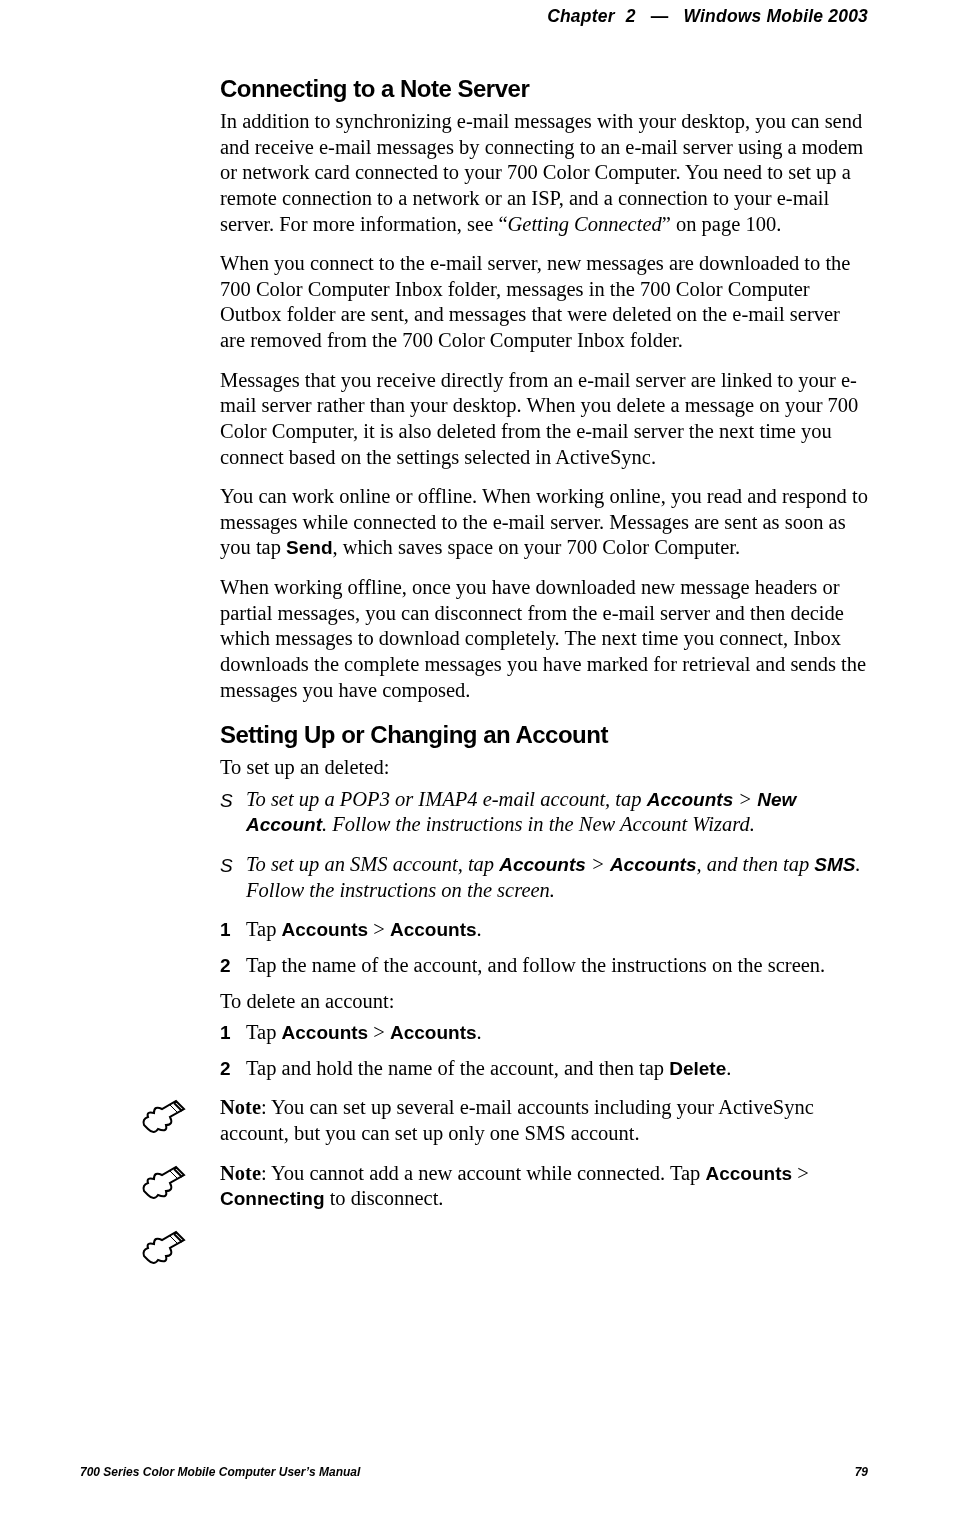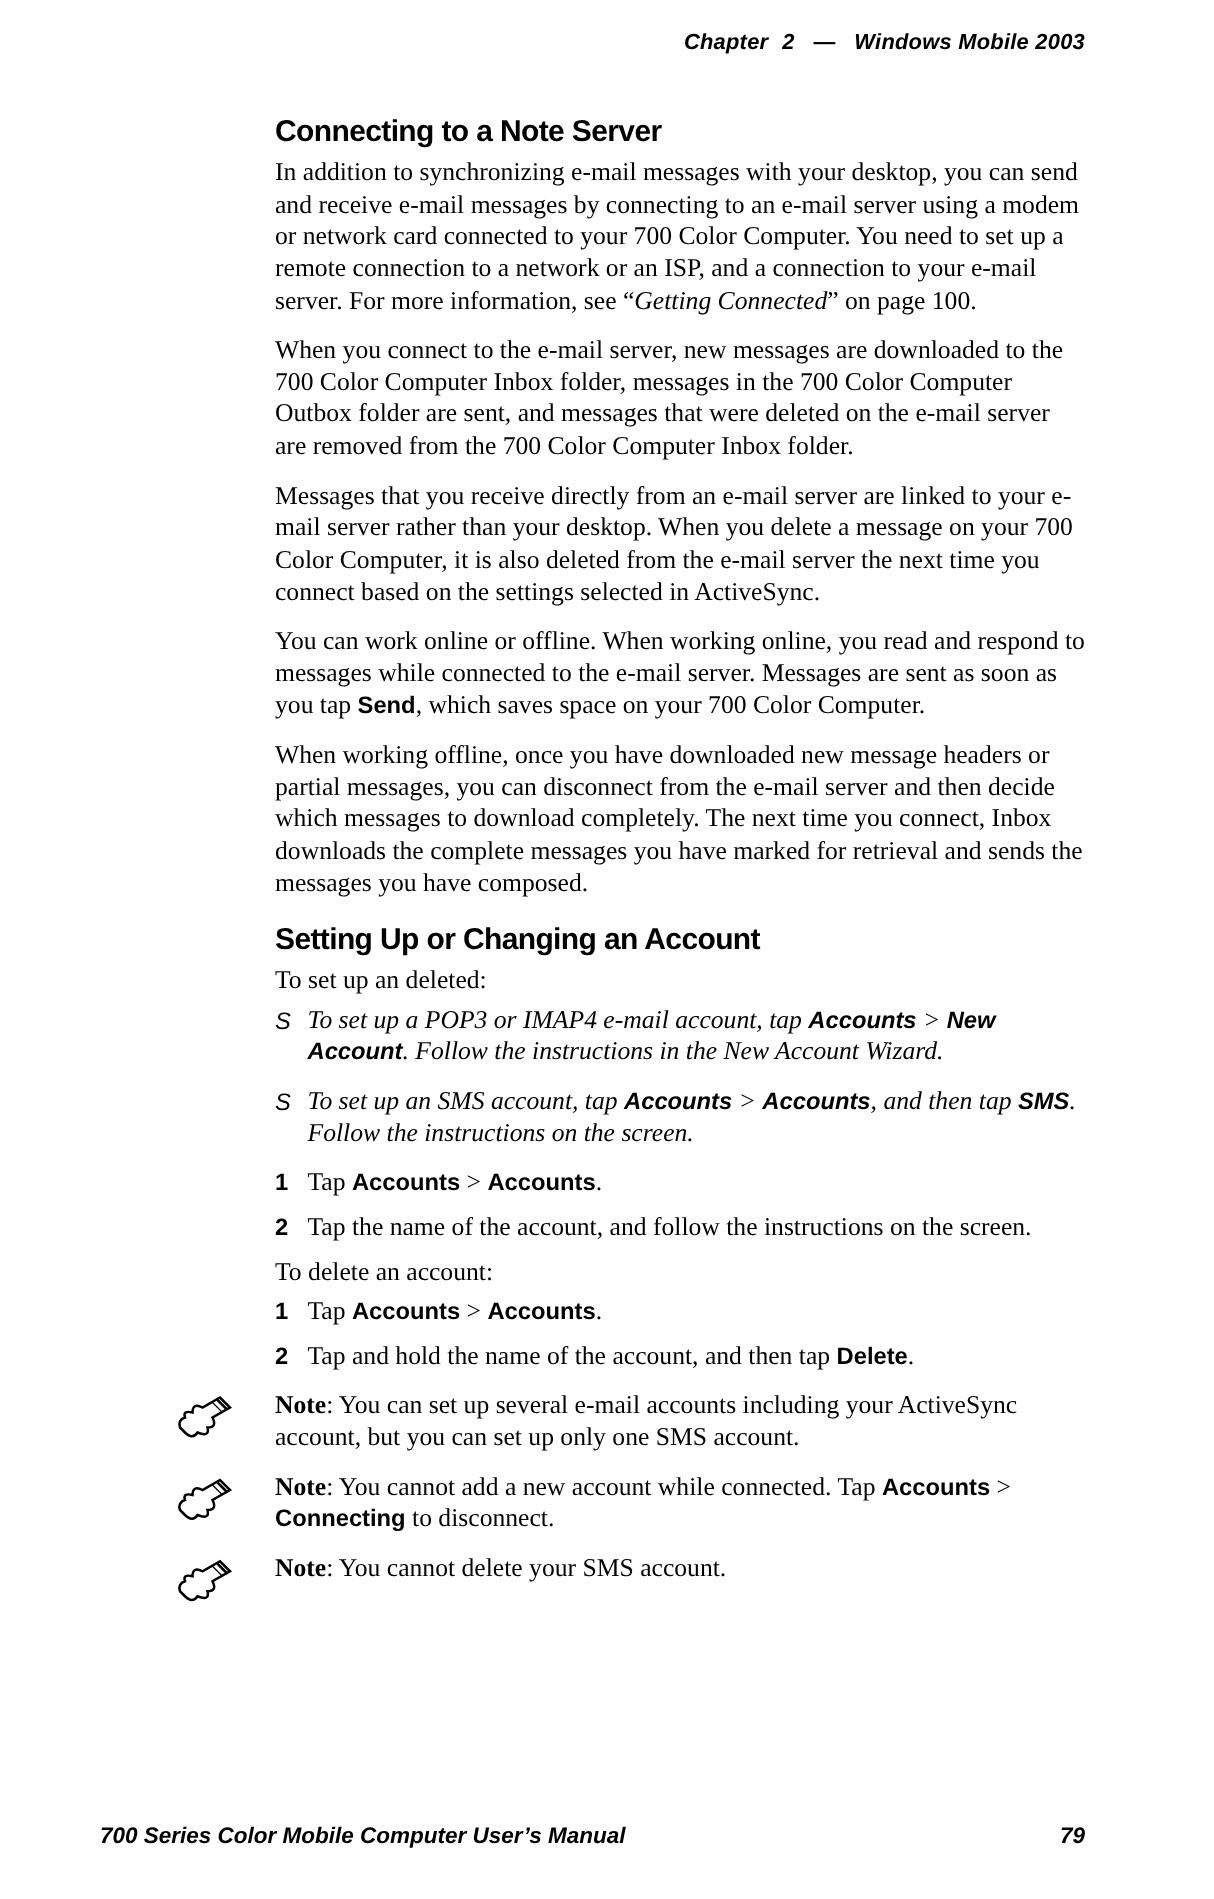--- a/index.html
+++ b/index.html
@@ -9,21 +9,21 @@
     background: #fff;
     font-family: Georgia, 'Times New Roman', serif;
     color: #000;
     width: 971px;
   }
   .page {
     width: 948px;
     min-height: 1519px;
     position: relative;
     box-sizing: border-box;
-    padding: 23px 80px 50px 80px;
+    padding: 6px 80px 50px 80px;
   }
   .running-header {
     text-align: right;
     font-family: Verdana, Arial, sans-serif;
     font-weight: bold;
     font-style: italic;
     font-size: 17.5px;
     letter-spacing: 0.2px;
     margin-bottom: 48px;
   }
@@ -121,21 +121,21 @@
   .footer {
     position: absolute;
     bottom: 40px;
     left: 80px;
     right: 80px;
     display: flex;
     justify-content: space-between;
     font-family: Verdana, Arial, sans-serif;
     font-weight: bold;
     font-style: italic;
-    font-size: 18px;
+    font-size: 12px;
   }
 
   svg.pencil { width: 50px; height: 42px; }
 </style>
 </head>
 <body>
 
 <div class="page">
 
   <div class="running-header">
@@ -217,23 +217,20 @@
   </div>
 
   <div class="note-row">
     <div class="note-icon">
       <svg class="pencil" viewBox="0 0 50 42">
         <path d="M4 30 Q2 24 8 22 Q6 16 14 18 Q14 10 22 14 L36 6 L44 14 L30 22 Q34 30 26 30 Q28 38 18 34 Q14 40 8 34 Z" fill="none" stroke="#000" stroke-width="2"></path>
         <line x1="34" y1="8" x2="42" y2="16" stroke="#000" stroke-width="2"></line>
         <line x1="30" y1="10" x2="38" y2="18" stroke="#000" stroke-width="1"></line>
       </svg>
     </div>
-    <div class="note-text">
-      <span class="label">Note</span><span>: You cannot delete your SMS account.</span>
-    </div>
   </div>
 
   <div class="footer">
     <span>700 Series Color Mobile Computer User’s Manual</span>
     <span>79</span>
   </div>
 
 </div>
 
 </body></html>

